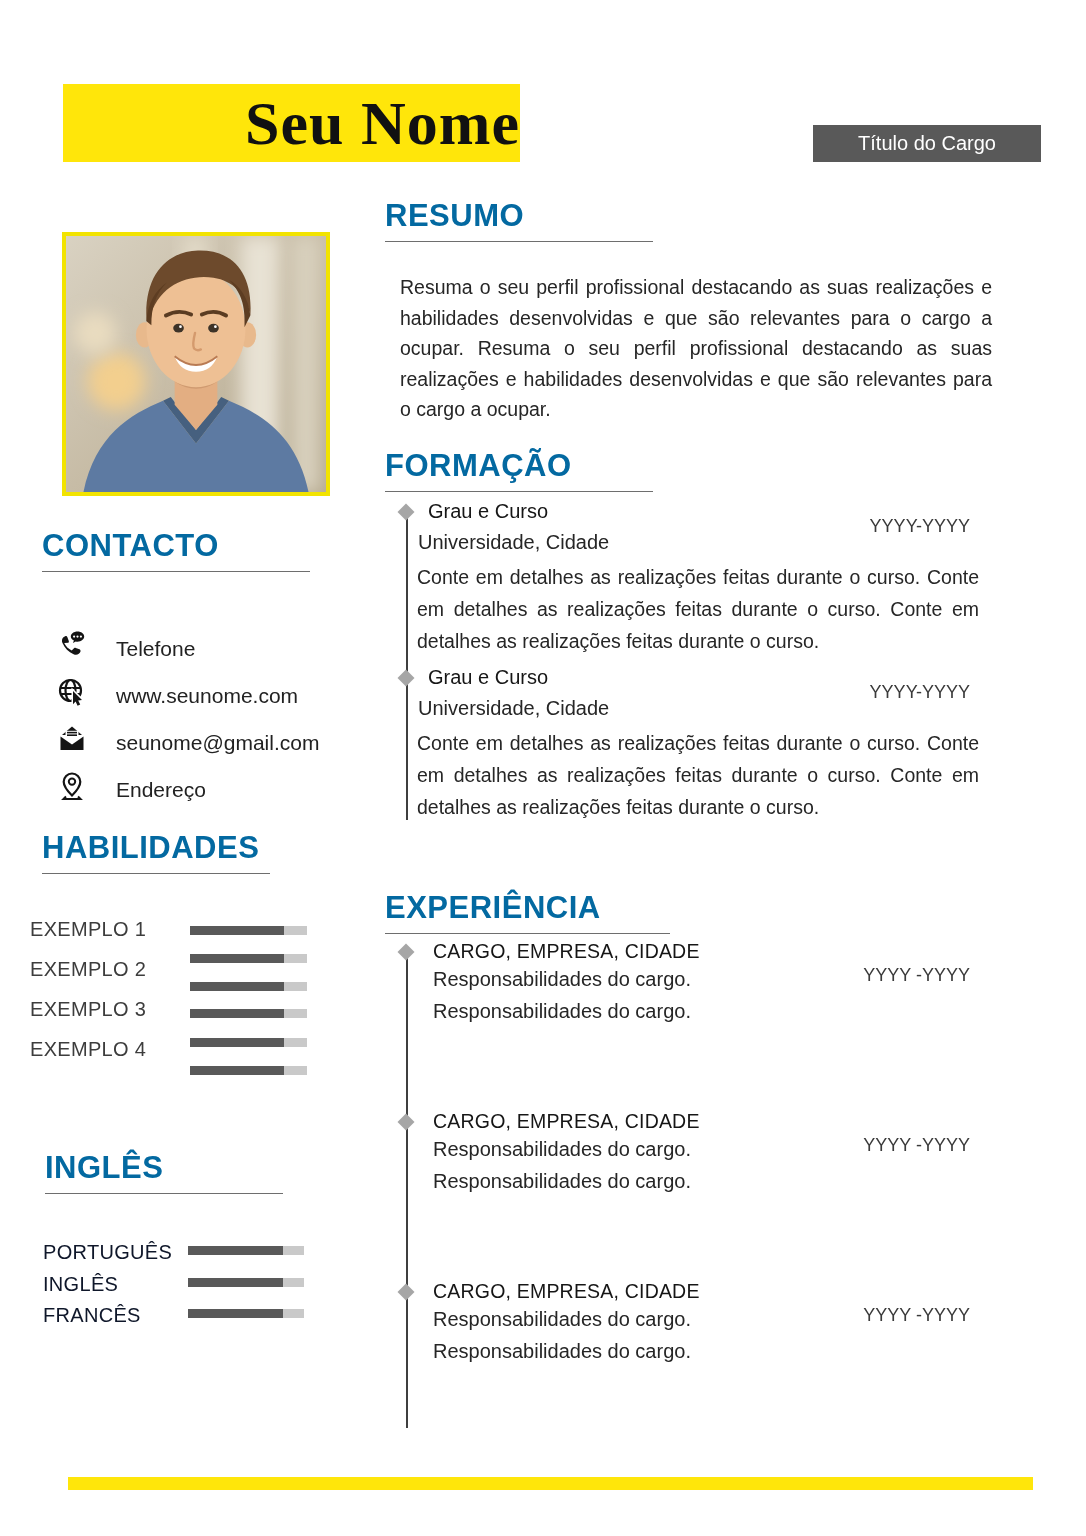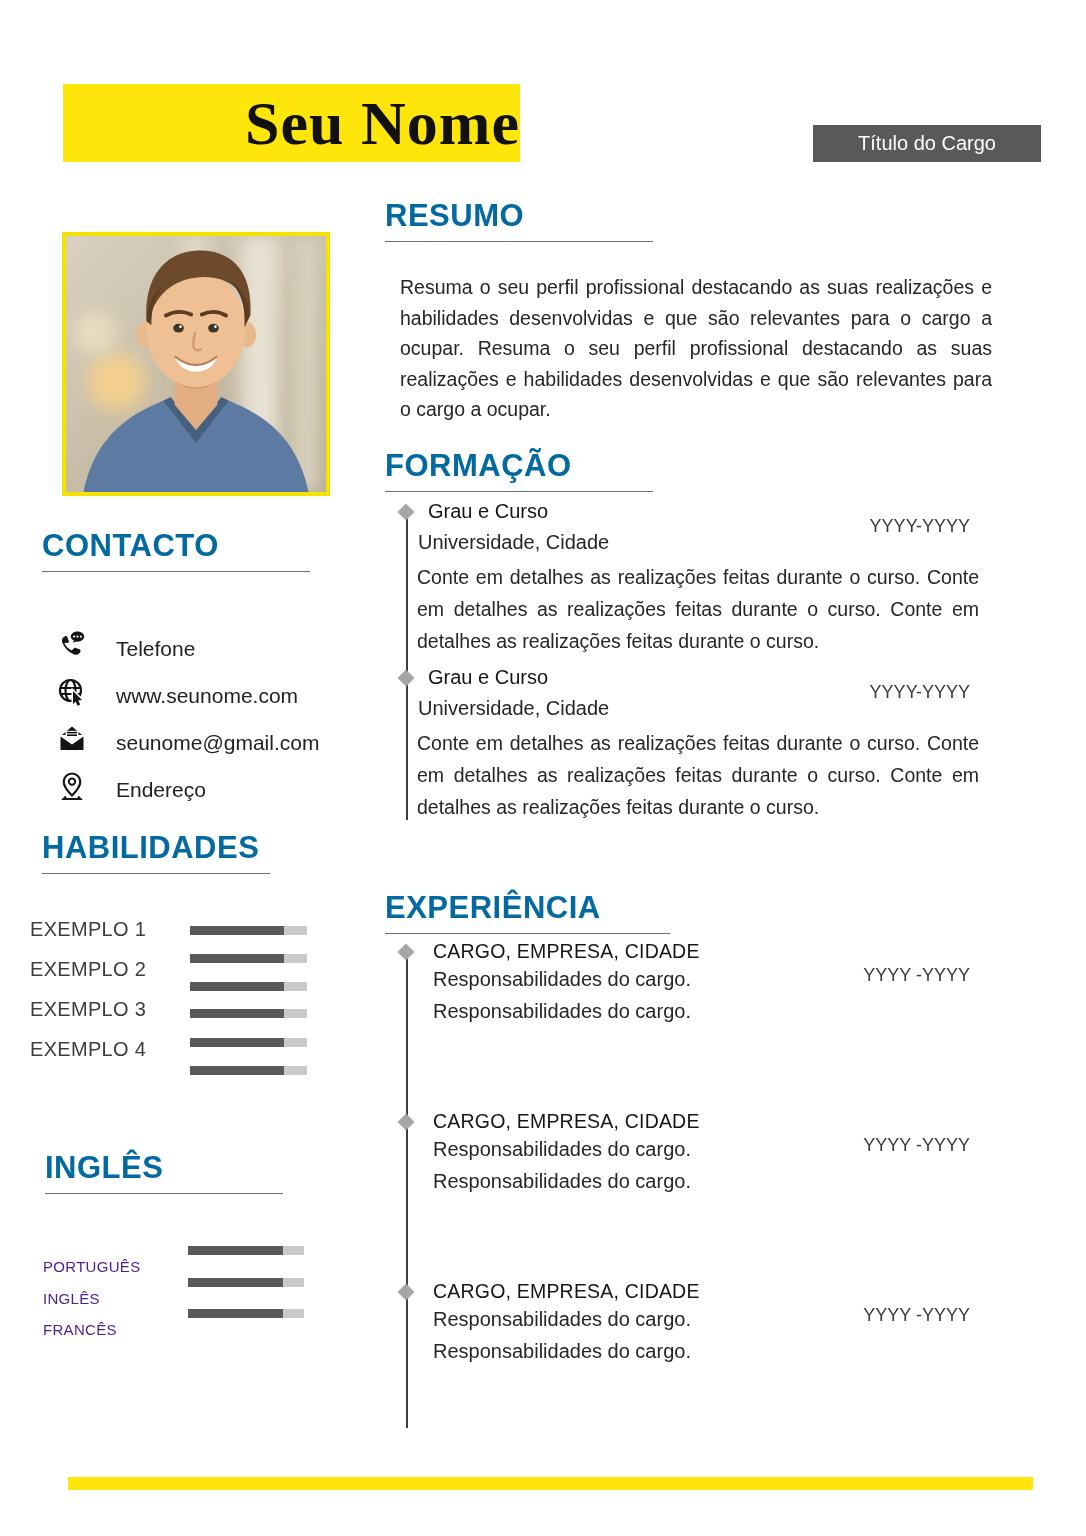--- a/index.html
+++ b/index.html
@@ -43,21 +43,21 @@
   .skills-sec{position:absolute;left:42px;top:830px;width:300px;}
   .skills-sec .sec-rule{width:228px;}
   .skills-grid{position:absolute;left:-12px;top:88px;width:320px;}
   .skill-label{position:absolute;left:0;font-size:20px;color:#3d3d3d;letter-spacing:.3px;}
   .bar{position:absolute;left:160px;width:117px;height:9px;background:var(--bar-light);}
   .bar .bar-fill{height:100%;background:var(--bar-dark);}
 
   .langs-sec{position:absolute;left:45px;top:1150px;width:300px;}
   .langs-sec .sec-rule{width:238px;}
   .lang-row{position:absolute;left:-2px;width:310px;height:26px;}
-  .lang-label{position:absolute;left:0;top:0;font-size:15px;color:#4c1d95;letter-spacing:.3px;margin-top:17px;}
+  .lang-label{position:absolute;left:0;top:0;font-size:20px;color:#0f172a;letter-spacing:.3px;}
   .lang-bar{position:absolute;left:145px;top:5px;width:116px;height:9px;background:var(--bar-light);}
   .lang-bar .bar-fill{height:100%;background:var(--bar-dark);}
 
   
   .resumo-sec{position:absolute;left:385px;top:198px;width:610px;}
   .resumo-sec .sec-rule{width:268px;}
   .resumo-text{margin:30px 0 0 15px;width:592px;font-size:19.5px;line-height:30.5px;
     text-align:justify;color:#262626;}
 
   .formacao-sec{position:absolute;left:385px;top:448px;width:610px;}

